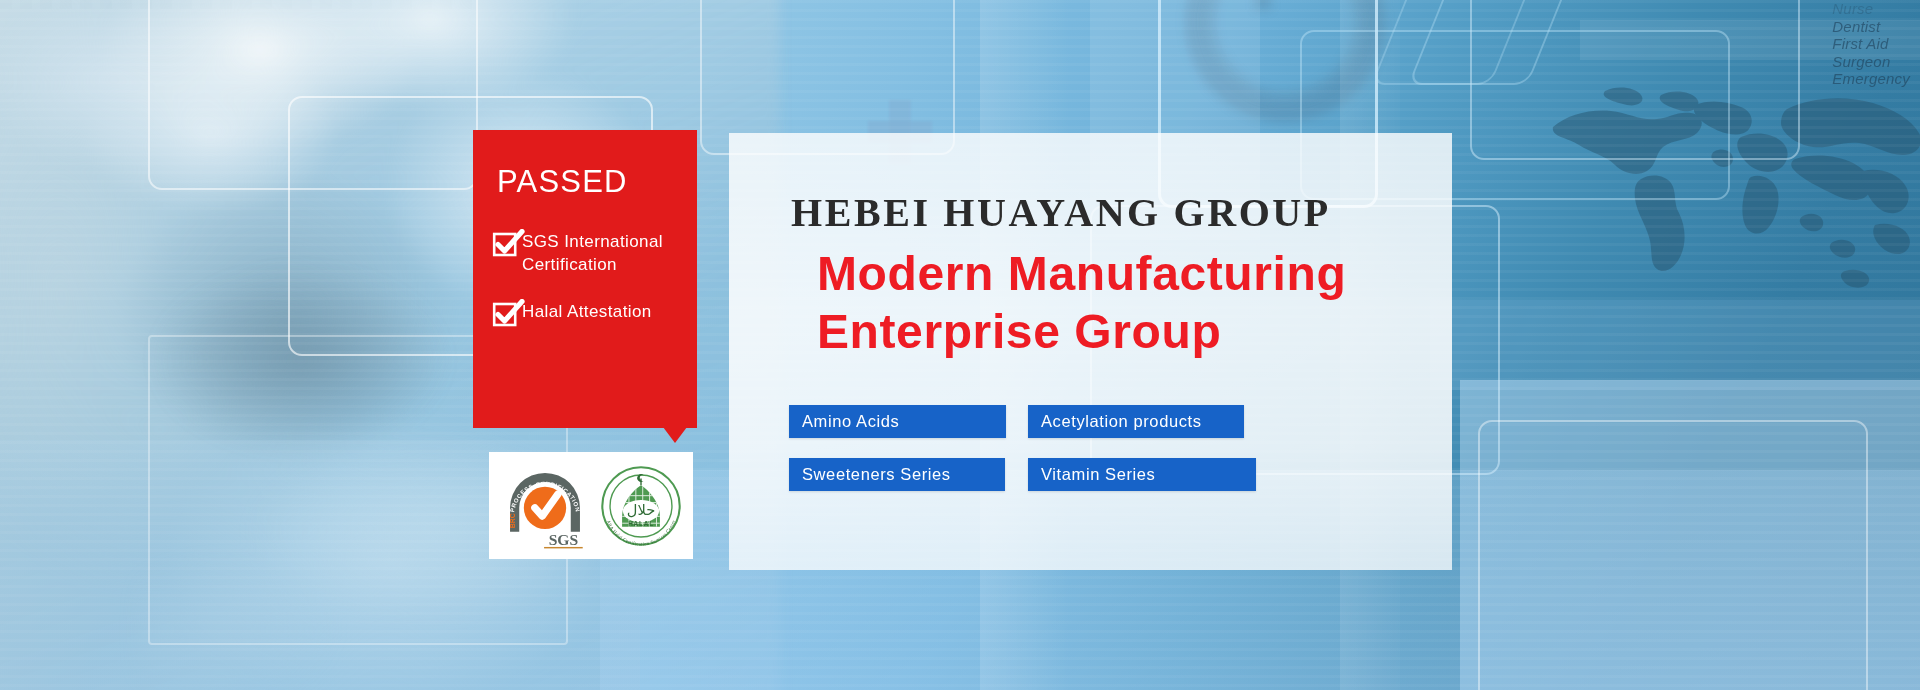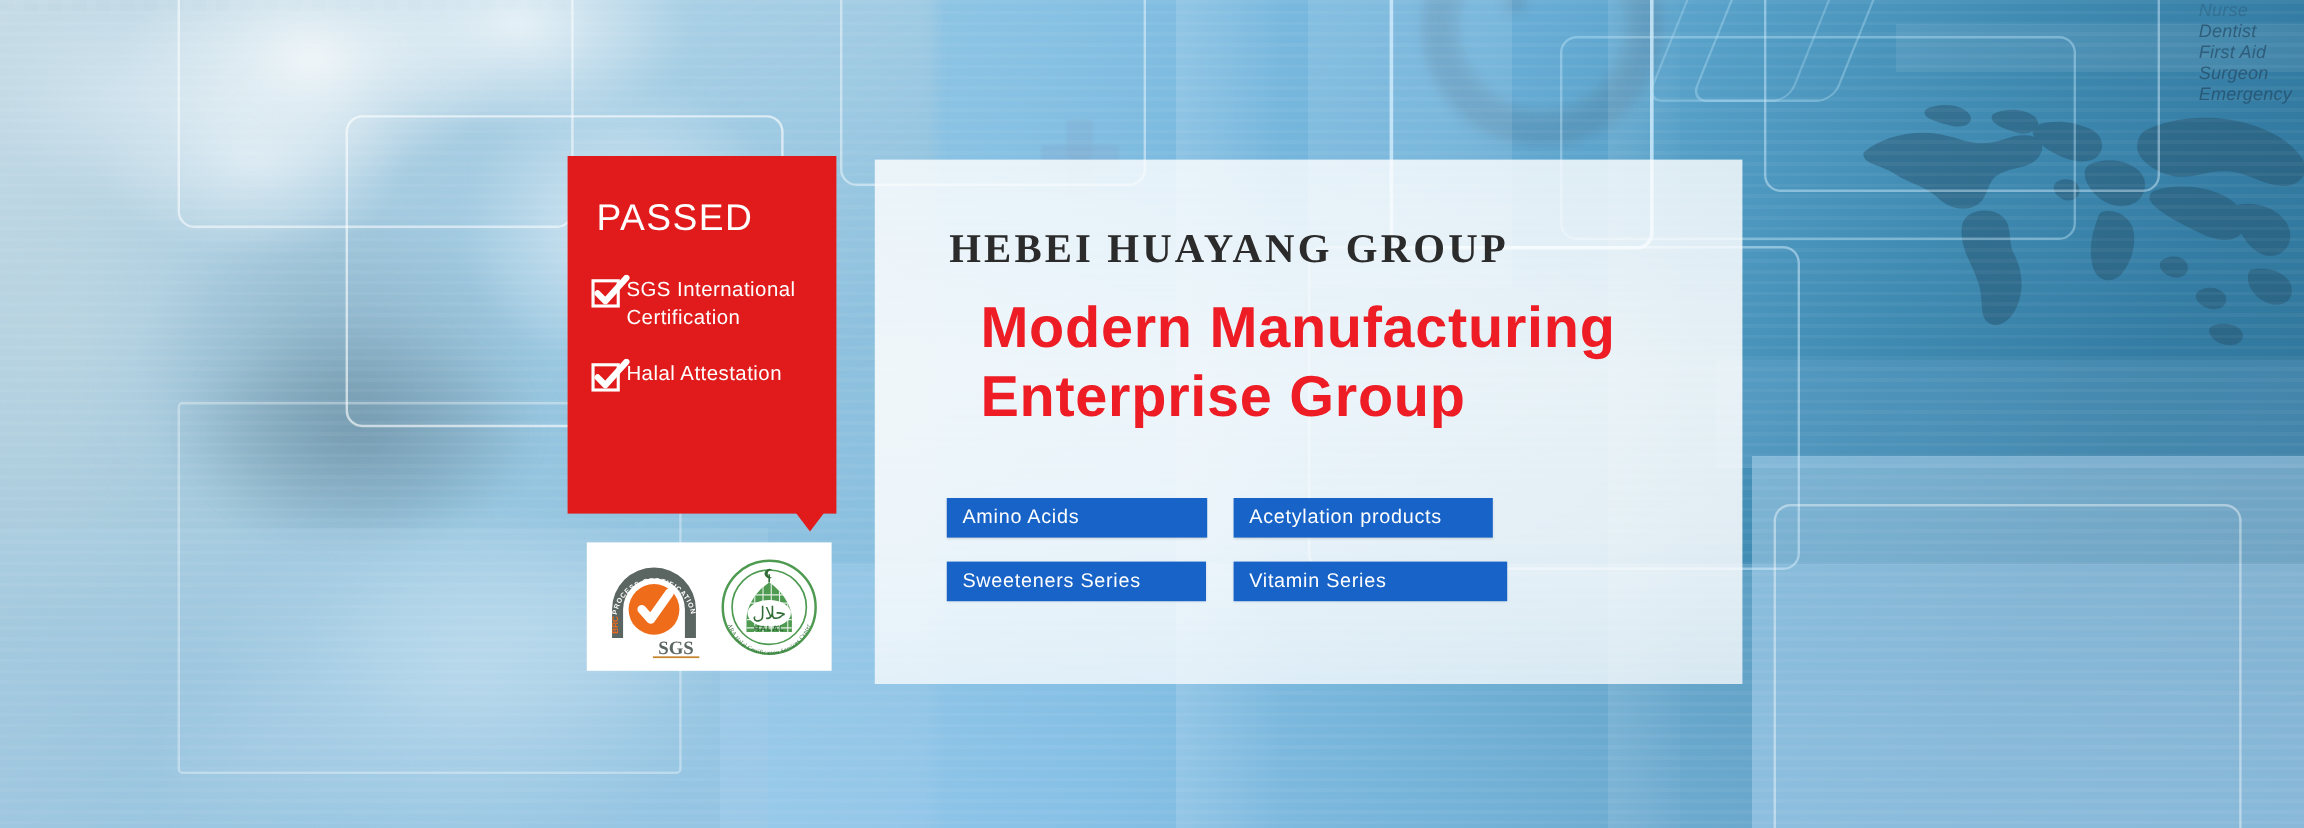--- a/index.html
+++ b/index.html
@@ -224,21 +224,21 @@
       rgba(255,255,255,0.80) 0%,
       rgba(255,255,255,0.86) 40%,
       rgba(255,255,255,0.84) 72%,
       rgba(255,255,255,0.74) 100%);
     z-index:5;
   }
   .company-name {
     position:absolute;
     left:62px; top:56px;
     font-family:"Liberation Serif", serif;
-    font-size:34px;
+    font-size:40px;
     font-weight:700;
     letter-spacing:2.6px;
     color:#2b2b2b;
     white-space:nowrap;
   }
   .headline {
     position:absolute;
     left:60px; top:112px;
     font-family:"Liberation Sans Narrow","Liberation Sans", sans-serif;
     font-size:48px;
@@ -246,21 +246,21 @@
     line-height:58px;
     letter-spacing:0.6px;
     color:#ee1c24;
     margin-left:28px;
   }
   .headline .l2 { display:block; }
 
   
   .product-grid {
     position:absolute;
-    left:60px; top:282px;
+    left:60px; top:272px;
     display:grid;
     grid-template-columns:217px 228px;
     grid-column-gap:22px;
     grid-row-gap:20px;
     text-align:center;
   }
   .product-btn {
     height:33px;
     background:#1763c8;
     color:#ffffff;

